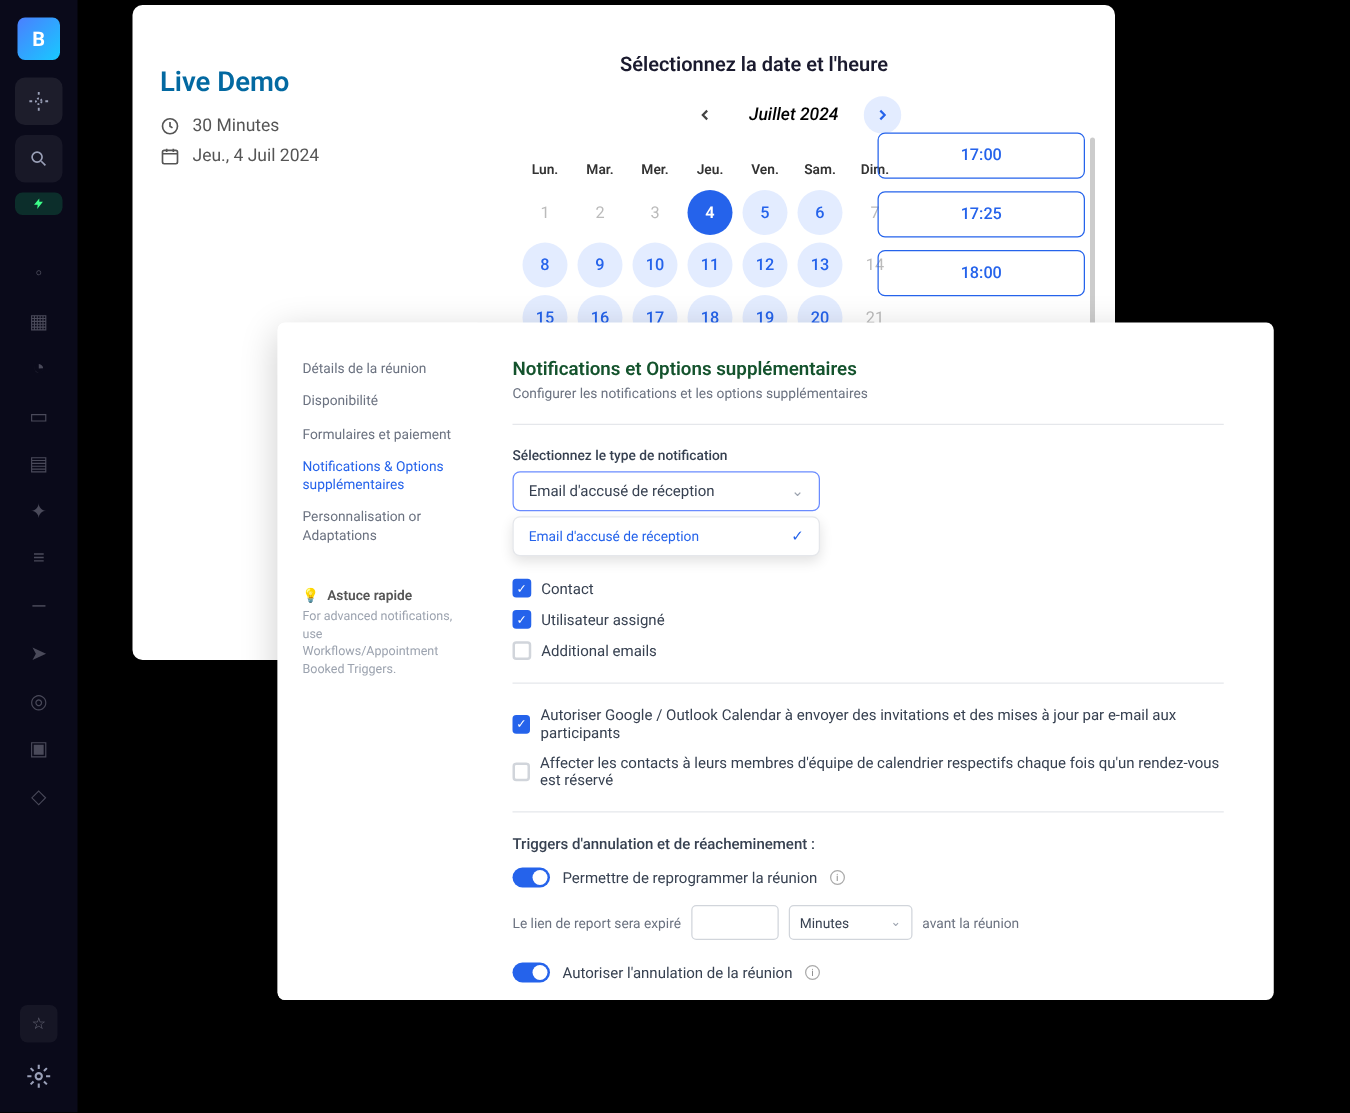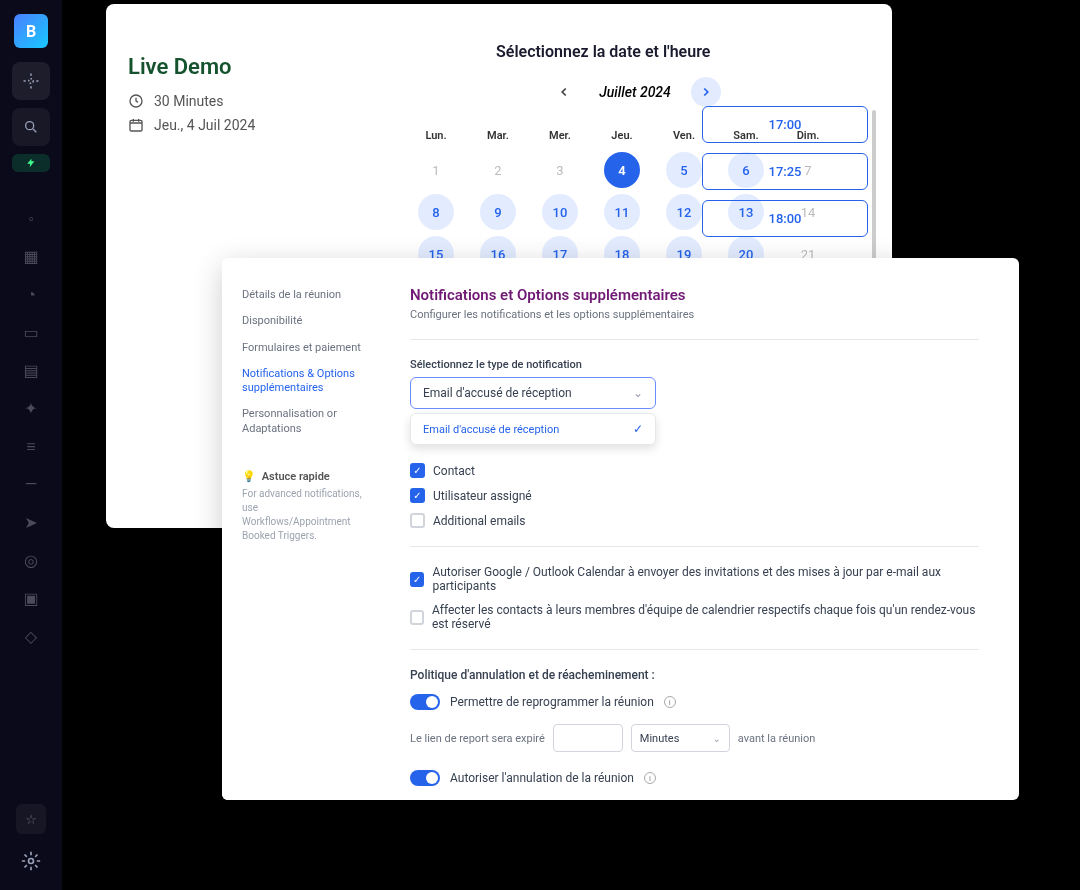--- a/index.html
+++ b/index.html
@@ -14,52 +14,52 @@
 .side-lightning { width: 38px; height:18px; border-radius:6px; background: rgba(24,255,140,0.15); display:flex;align-items:center;justify-content:center;color:#3dff8a;font-size:12px; margin-bottom:10px;}
 .side-small-icons { display:flex; flex-direction:column; gap:22px; margin-top:20px; width:100%; align-items:center; flex:1;}
 .side-mini { width:16px; height:16px; color:#4a4a5a; display:flex;align-items:center;justify-content:center; }
 .side-bottom { width:100%; display:flex; flex-direction:column; align-items:center; gap:14px; padding-bottom:16px; }
 .star-box { width:30px; height:30px; border-radius:6px; background:rgba(255,255,255,0.05); display:flex;align-items:center;justify-content:center;color:#6a6a7a;font-size:13px;}
 .gear-box { width:26px;height:26px;display:flex;align-items:center;justify-content:center;color:#9aa0b8;}
 
 
 .calendar-card { position:absolute; left:106px; top:4px; width:786px; height:524px; background:#fff; border-radius:8px; box-shadow:0 4px 20px rgba(0,0,0,0.1); padding: 50px 40px 30px 22px; }
 .left-pane { position:absolute; left:22px; top:50px; width: 230px; }
-.live-demo-title { font-size:22px; font-weight:600; color:#14532d; margin-bottom:14px; }
+.live-demo-title { font-size:22px; font-weight:600; color:#0369a1; margin-bottom:14px; }
 .meta-row { display:flex; align-items:center; gap:10px; color:#555; font-size:14px; margin-bottom:8px;}
 .meta-icon { width:16px; height:16px; color:#555; }
 
 .calendar-pane { position:absolute; left:312px; top:38px; right:40px; }
 .cal-title { font-size:16px; font-weight:600; color:#1a1a2e; margin-bottom:16px; margin-left:78px;}
 .month-nav { display:flex; align-items:center; justify-content:center; gap:20px; margin-bottom:18px;font-style:italic;}
 .month-text { font-size:14px; font-weight:500; }
 .nav-btn { width:30px; height:30px; border-radius:50%; display:flex;align-items:center;justify-content:center; cursor:pointer; color:#444;}
 .nav-btn.next { background:#e3ecff; color:#2563eb; }
-.cal-grid { display:grid; grid-template-columns:repeat(7, 36px); gap:6px 26px; }
+.cal-grid { display:grid; grid-template-columns:repeat(7, 36px); gap:6px 8px; }
 .hdr-cell { font-size:11px; color:#333; font-weight:600; text-align:center; padding:4px 0;}
 .day-cell { width:36px; height:36px; border-radius:50%; display:flex; align-items:center; justify-content:center; font-size:13px; }
 .day-disabled { color:#bbb; }
 .day-avail { background:#e3ecff; color:#2563eb; font-weight:500; cursor:pointer;}
 .day-selected { background:#2563eb; color:#fff; font-weight:600; }
 
 .time-col { position:absolute; right:24px; top:102px; width:166px; display:flex;flex-direction:column;gap:10px;}
 .time-slot { border:1px solid #2563eb; color:#2563eb; font-size:13px; font-weight:500; padding:10px 0; text-align:center; border-radius:6px; cursor:pointer;}
 .scroll-ind { position:absolute; right:16px; top:106px; width:4px; height:150px; background:#ccc; border-radius:2px;}
 
 
 .settings-card { position:absolute; left:222px; top:258px; width:797px; height:542px; background:#fff; border-radius:6px; box-shadow:0 8px 30px rgba(0,0,0,0.2); display:flex; overflow:hidden;}
 .settings-sidebar { width:160px; background:#fff; padding:24px 0 20px 20px; font-size:12px; color:#6b7280;}
 .settings-nav-item { padding:6px 0; line-height:1.3; cursor:pointer; font-size:11px; color:#6b7280;}
 .settings-nav-item.active { color:#2563eb; position:relative;}
 .tip-section { margin-top:28px; padding-right:14px;}
 .tip-title { font-size:11px; color:#555; font-weight:600; display:flex; align-items:center; gap:6px; margin-bottom:4px;}
 .tip-text { font-size:10px; color:#9ca3af; line-height:1.4;}
 
 .settings-main { flex:1; padding:28px 40px 20px 28px; overflow:hidden;}
-.panel-title { font-size:15px; font-weight:600; color:#701a75; margin-bottom:4px;}
+.panel-title { font-size:15px; font-weight:600; color:#14532d; margin-bottom:4px;}
 .panel-sub { font-size:11px; color:#6b7280; margin-bottom:18px;}
 .divider { border:none; border-top:1px solid #e5e7eb; margin:0 0 18px 0;}
 
 .field-label { font-size:11px; color:#374151; font-weight:500; margin-bottom:6px;}
 .select-box { border:1px solid #6b8cff; border-radius:6px; padding:8px 12px; font-size:12px; color:#374151; display:flex; justify-content:space-between; width:246px; cursor:pointer; margin-bottom:4px;}
 .dropdown-open { width:246px; background:#fff; border:1px solid #e5e7eb; border-radius:6px; box-shadow:0 4px 10px rgba(0,0,0,0.12); padding:8px 12px; font-size:11px; color:#2563eb; display:flex; justify-content:space-between; align-items:center; margin-bottom:18px;}
 .check-blue { color:#2563eb; font-size:12px;}
 
 .q-label { font-size:11px; color:#374151; font-weight:500; margin-bottom:10px;}
 .check-row { display:flex; align-items:center; gap:8px; font-size:12px; color:#374151; margin-bottom:10px;}
@@ -256,21 +256,21 @@
       <div class="checkbox">✓</div>
       <span>Autoriser Google / Outlook Calendar à envoyer des invitations et des mises à jour par e-mail aux participants</span>
     </div>
     <div class="check-row">
       <div class="checkbox unchecked"></div>
       <span>Affecter les contacts à leurs membres d'équipe de calendrier respectifs chaque fois qu'un rendez-vous est réservé</span>
     </div>
 
     <hr class="divider2">
 
-    <div class="policy-title">Politique d'annulation et de réacheminement :</div>
+    <div class="policy-title">Triggers d'annulation et de réacheminement :</div>
     <div class="toggle-row">
       <div class="toggle"></div>
       <span>Permettre de reprogrammer la réunion</span>
       <span class="info-icon">i</span>
     </div>
     <div class="expire-row">
       <span>Le lien de report sera expiré</span>
       <div class="num-input"></div>
       <div class="unit-select">
         <span>Minutes</span>

